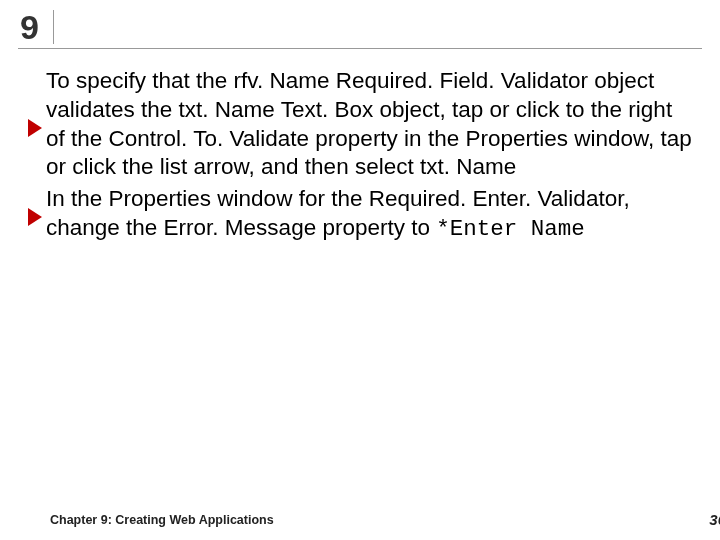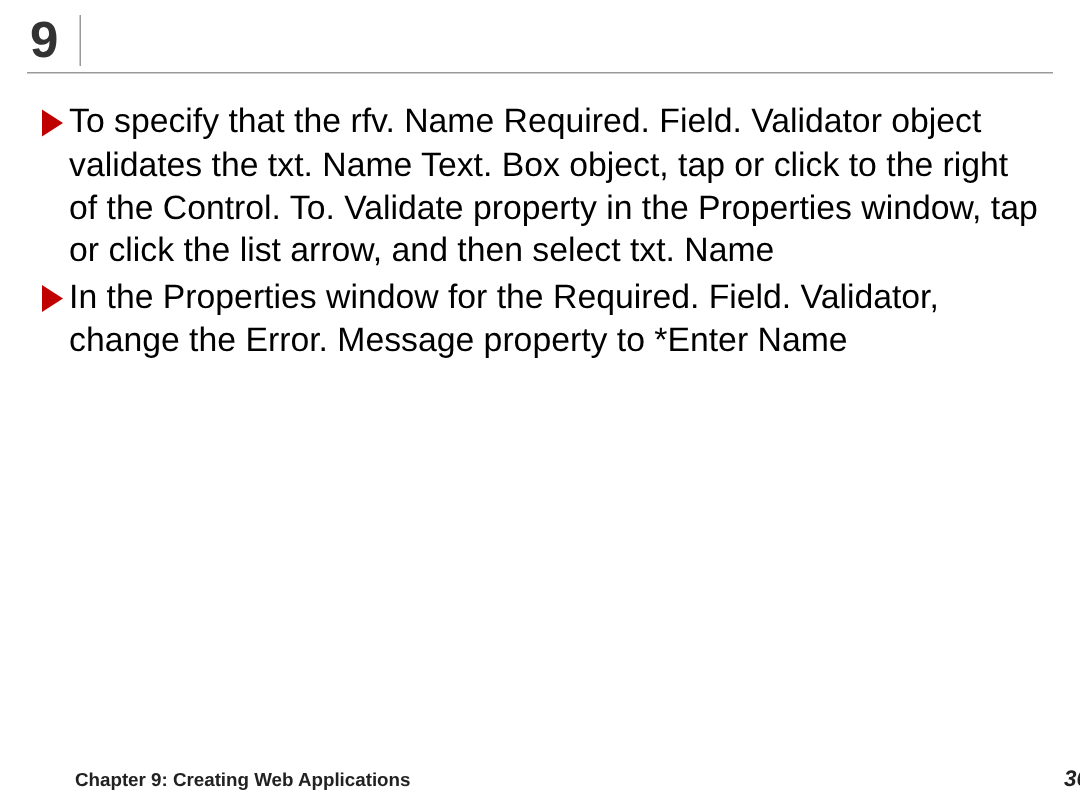--- a/index.html
+++ b/index.html
@@ -30,40 +30,40 @@
     font-size: 26px;
     font-weight: bold;
     color: #222;
     padding-left: 10px;
   }
   .content {
     padding: 18px 28px 0 28px;
   }
   .bullet-item {
     display: flex;
-    align-items: flex-start;
+    align-items: center;
     margin-bottom: 2px;
   }
   .arrow {
     display: inline-block;
     width: 0; height: 0;
     border-top: 9px solid transparent;
     border-bottom: 9px solid transparent;
     border-left: 14px solid #c00000;
     margin-top: 6px;
     margin-right: 4px;
     flex-shrink: 0;
   }
   .bullet-text {
     font-size: 22.5px;
     color: #000;
     line-height: 1.28;
   }
   .mono {
-    font-family: Liberation Sans, sans-serif;
+    font-family: Liberation Mono, monospace;
   }
   .footer {
     position: absolute;
     bottom: 12px;
     left: 0;
     width: 720px;
     padding: 0 22px;
     display: flex;
     align-items: center;
     justify-content: space-between;
@@ -100,21 +100,21 @@
   <div class="bullet-item">
     <span class="arrow"></span>
     <div class="bullet-text">
       <span>To specify that the rfv. Name Required. Field. Validator object validates the txt. Name Text. Box object, tap or click to the right of the Control. To. Validate property in the Properties window, tap or click the list arrow, and then select txt. Name</span><span class="mono"></span><span></span>
     </div>
   </div>
 
   <div class="bullet-item">
     <span class="arrow"></span>
     <div class="bullet-text">
-      <span>In the Properties window for the Required. Field. Validator, change the Error. Message property to </span><span class="mono">*Enter Name</span><span></span>
+      <span>In the Properties window for the Required. Enter. Validator, change the Error. Message property to </span><span class="mono">*Enter Name</span><span></span>
     </div>
   </div>
 
 </div>
 
 <div class="footer">
   <div class="footer-left">Chapter 9: Creating Web Applications</div>
   <div class="footer-right">36</div>
 </div>
 

